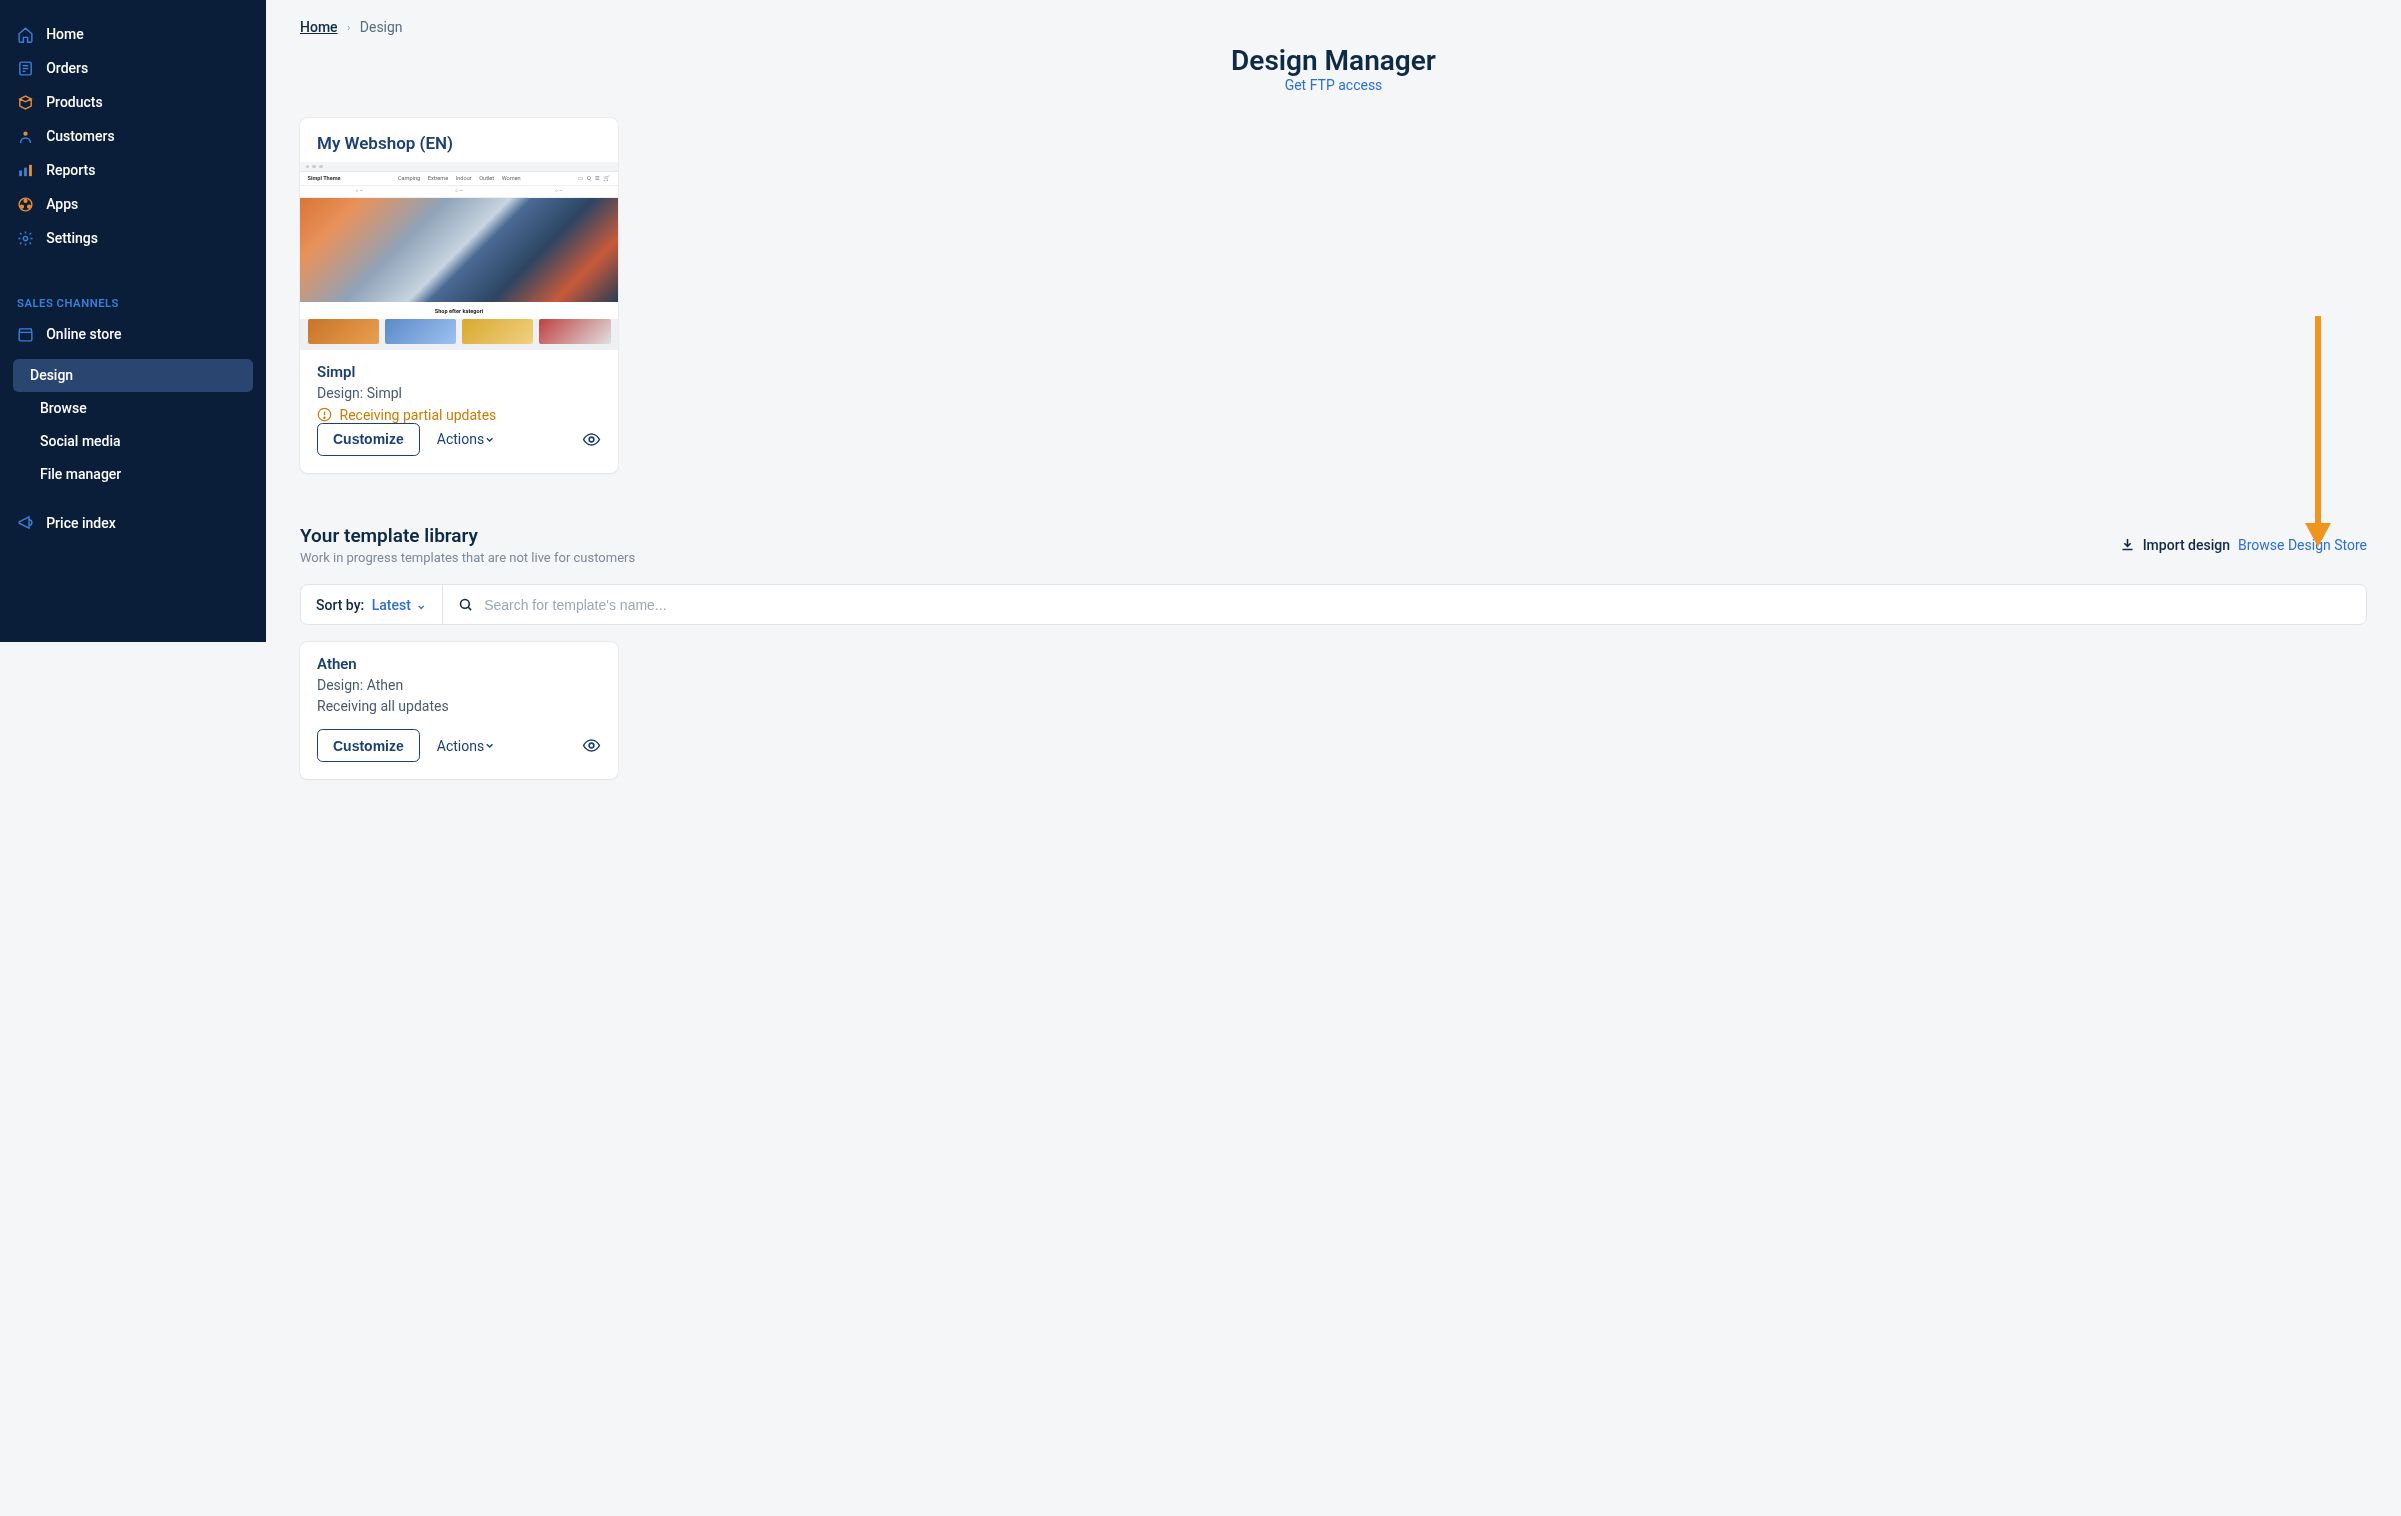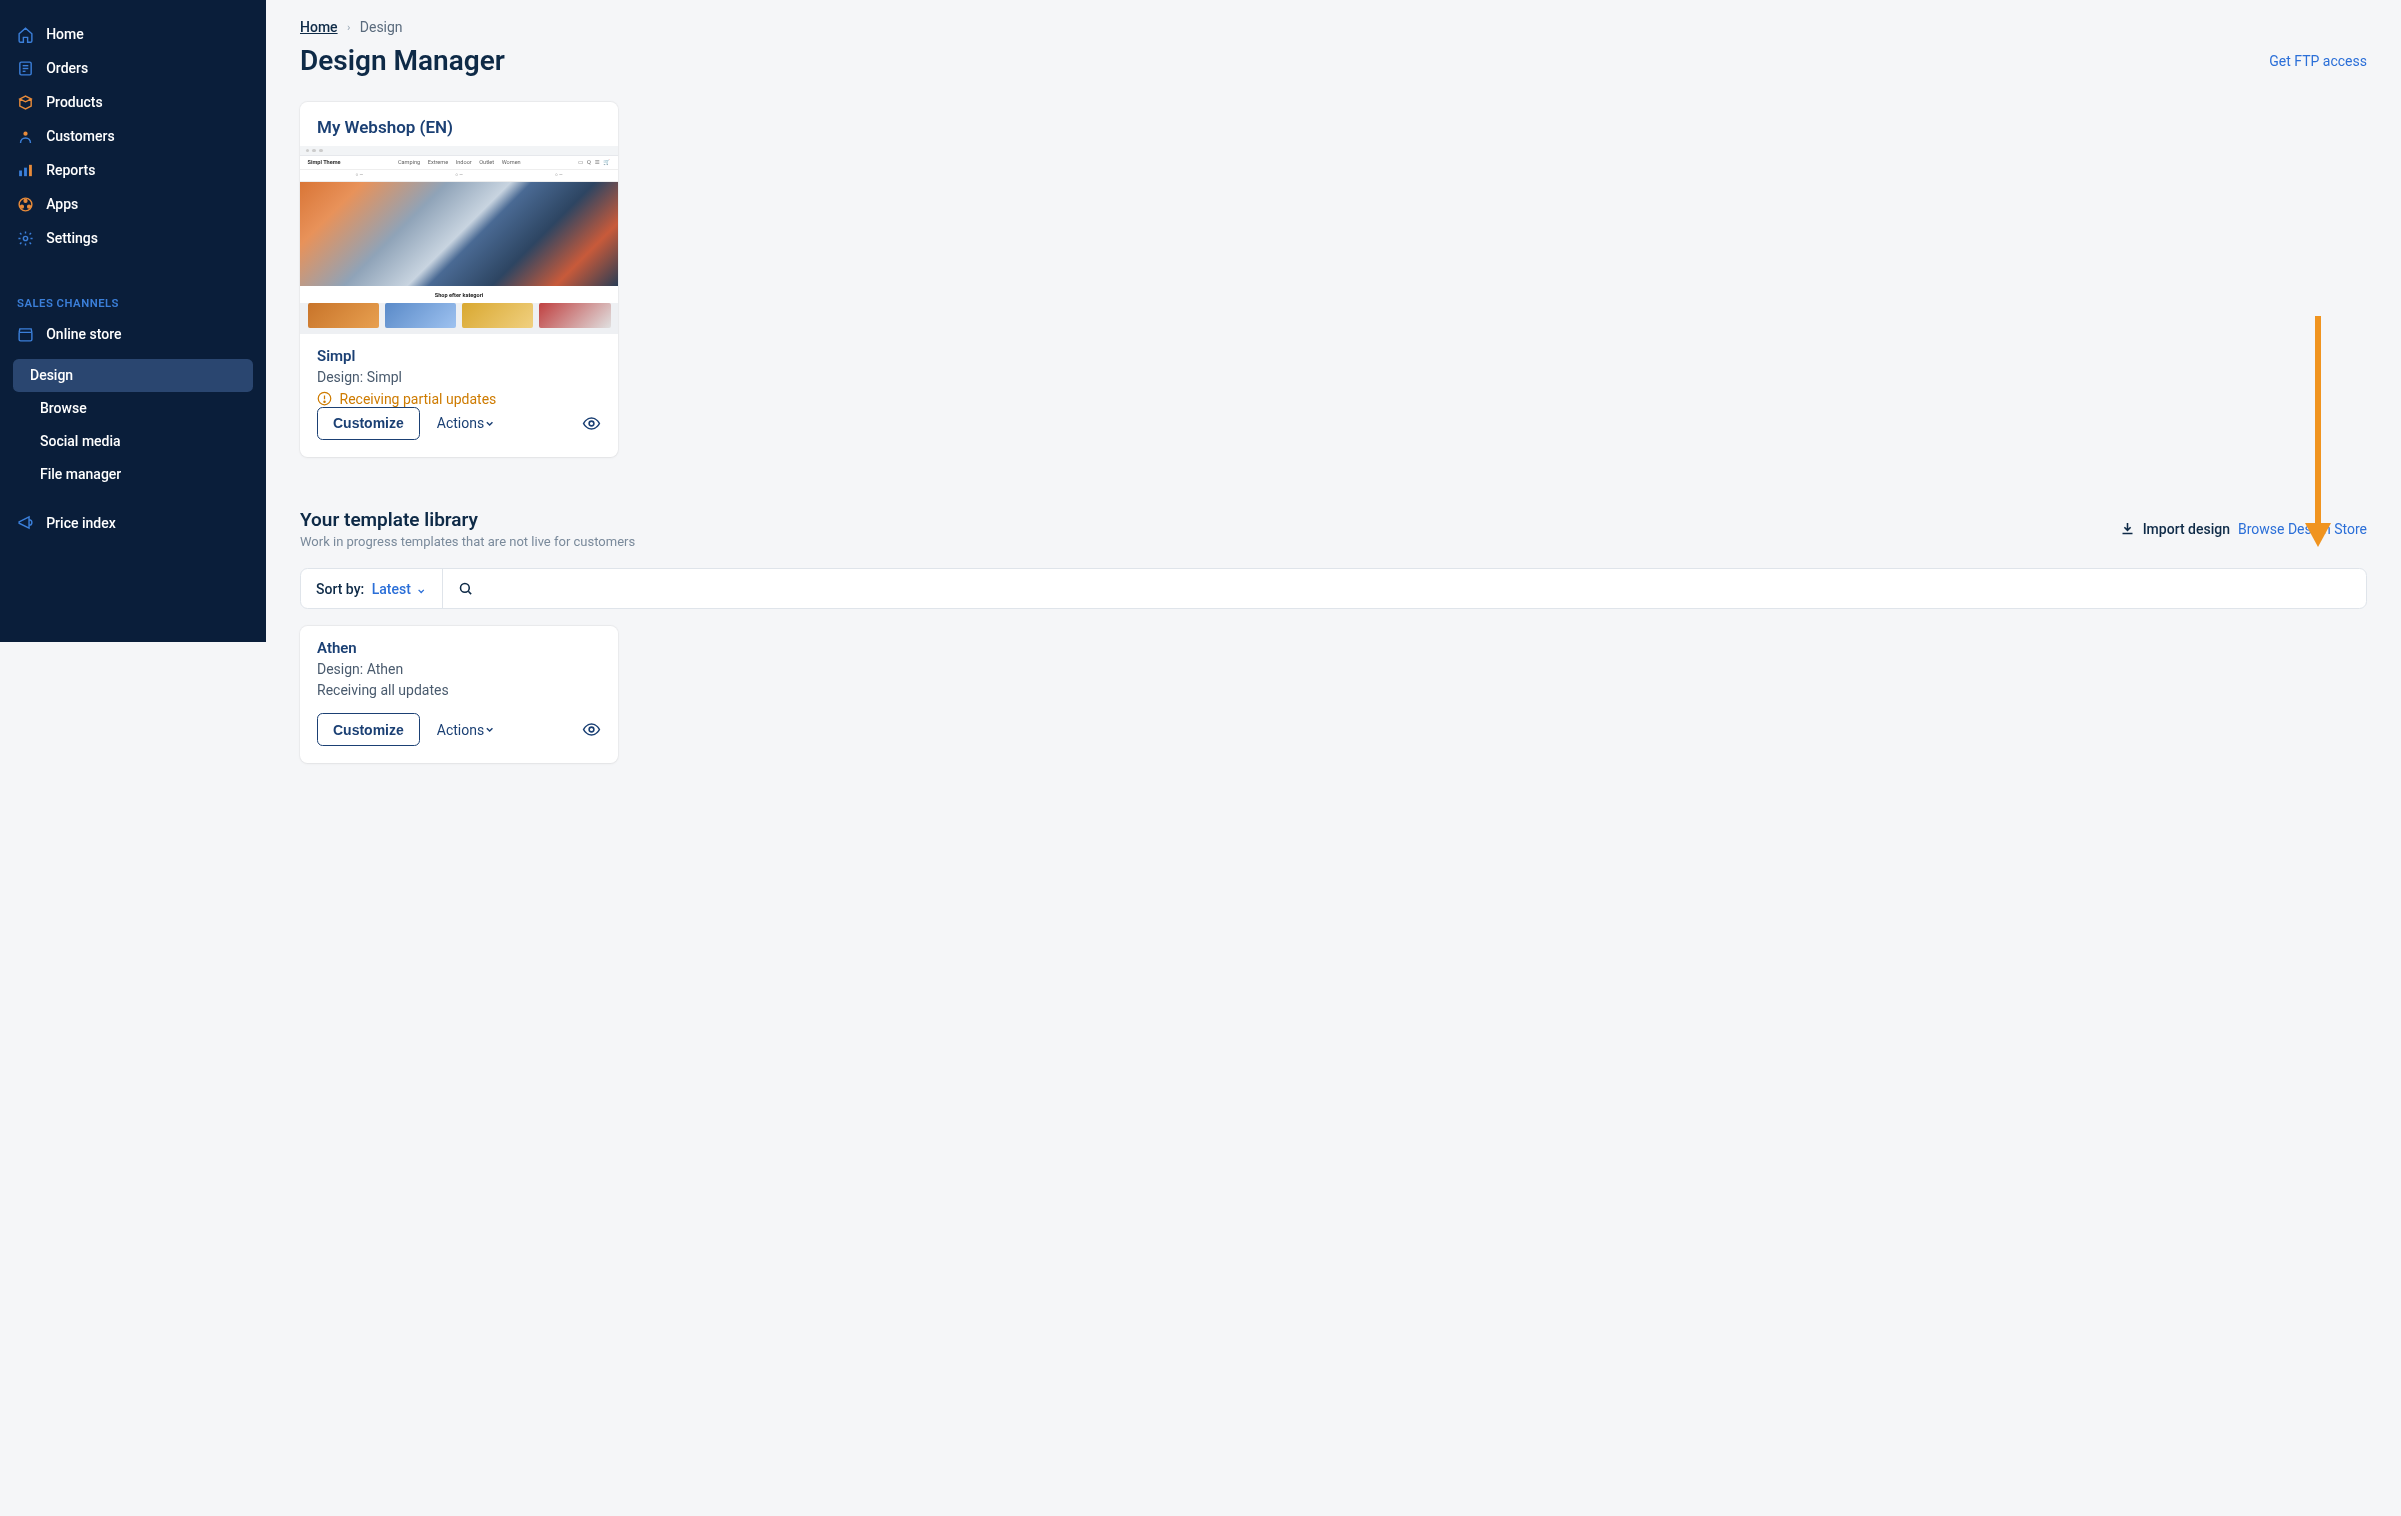--- a/index.html
+++ b/index.html
@@ -13,21 +13,21 @@
 .sidebar-sub .sidebar-item { padding-left: 40px; font-weight: 500; }
 .sidebar-sub .sidebar-item.active { padding-left: 17px; }
 .sidebar-section-label { color: #3b7fd9; font-size: 11.3px; font-weight: 600; letter-spacing: 0.5px; padding: 19px 17px 7.5px; }
 .sidebar-group { margin-bottom: 22.6px; }
 .sidebar .sidebar-item .icon { width: 17px; height: 17px; display: inline-flex; align-items: center; justify-content: center; }
 
 .main { flex: 1; padding: 19px 34px; position: relative; }
 .breadcrumb { font-size: 14px; color: #5a6b7d; margin-bottom: 9.4px; display: flex; align-items: center; gap: 9.4px; }
 .breadcrumb a { color: #0e2a47; text-decoration: underline; font-weight: 500; }
 .breadcrumb .sep { color: #98a6b5; font-size: 11.3px; }
-.page-header { display: flex; justify-content: space-between; align-items: center; margin-bottom: 24.5px; }
+.page-header { display: flex; justify-content: space-between; align-items: center; margin-bottom: 24.5px; flex-direction: column; }
 .page-title { font-size: 28px; font-weight: 600; color: #0e2a47; }
 .header-link { color: #2b6fd8; font-size: 14px; cursor: pointer; }
 
 .card { background: #fff; border-radius: 7.5px; box-shadow: 0 0.9px 2.8px rgba(0,0,0,0.05), 0 0 0 0.9px rgba(0,0,0,0.03); width: 318px; overflow: hidden; }
 .card-title { font-size: 17px; font-weight: 600; color: #1b4074; padding: 15px 17px 9.4px; }
 .card-preview { width: 100%; height: 188px; background: #eef0f3; position: relative; }
 .preview-topbar { height: 9.4px; background: #f2f4f6; border-bottom: 0.9px solid #e6e8ec; display: flex; align-items: center; padding-left: 5.6px; gap: 2.8px; }
 .preview-topbar .dot { width: 3.8px; height: 3.8px; border-radius: 50%; background: #ccc; }
 .preview-menubar { background: #fff; padding: 3.8px 7.5px; display: flex; justify-content: space-between; align-items: center; font-size: 5.6px; color: #333; border-bottom: 0.9px solid #eee; }
 .preview-menubar .brand { font-weight: 700; }
@@ -293,20 +293,21 @@
             </svg>
         </span>
       </div>
       <div class="search-box">
         <span>
             <svg width="15" height="15" viewBox="0 0 24 24" fill="none" stroke="#0e2a47" stroke-width="2.5">
               <circle cx="11" cy="11" r="7"></circle>
               <line x1="21" y1="21" x2="16.5" y2="16.5"></line>
             </svg>
           </span>
+        <input type="text" placeholder="Search for template's name..." style="">
       </div>
     </div>
 
     <div class="card">
       <div class="card-body">
         <div class="card-theme-name">Athen</div>
         <div class="card-desc">Design: Athen</div>
         <div class="card-status-plain">Receiving all updates</div>
         <div class="card-actions">
           <button class="btn">Customize</button>

